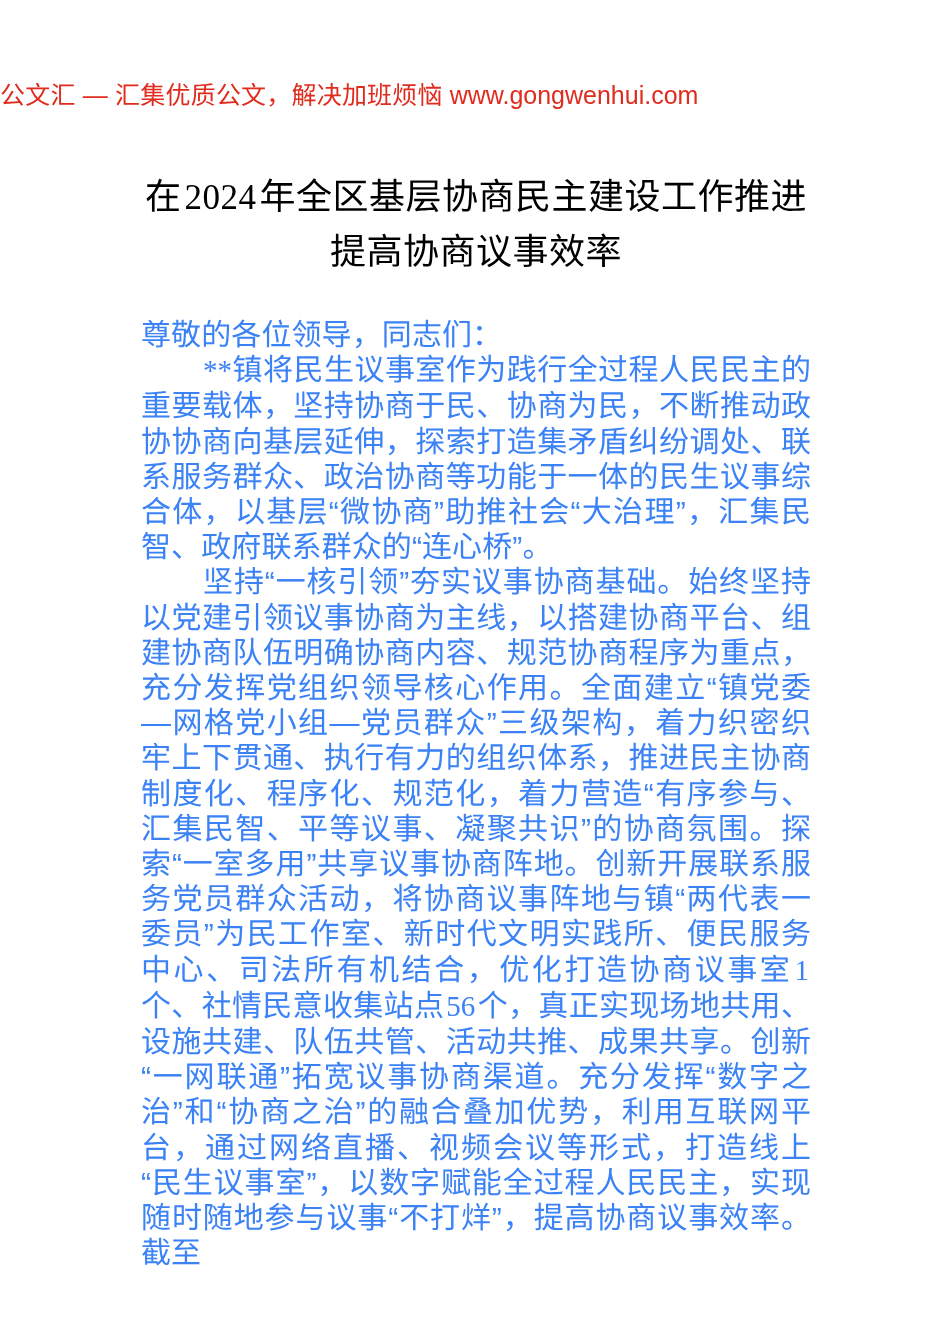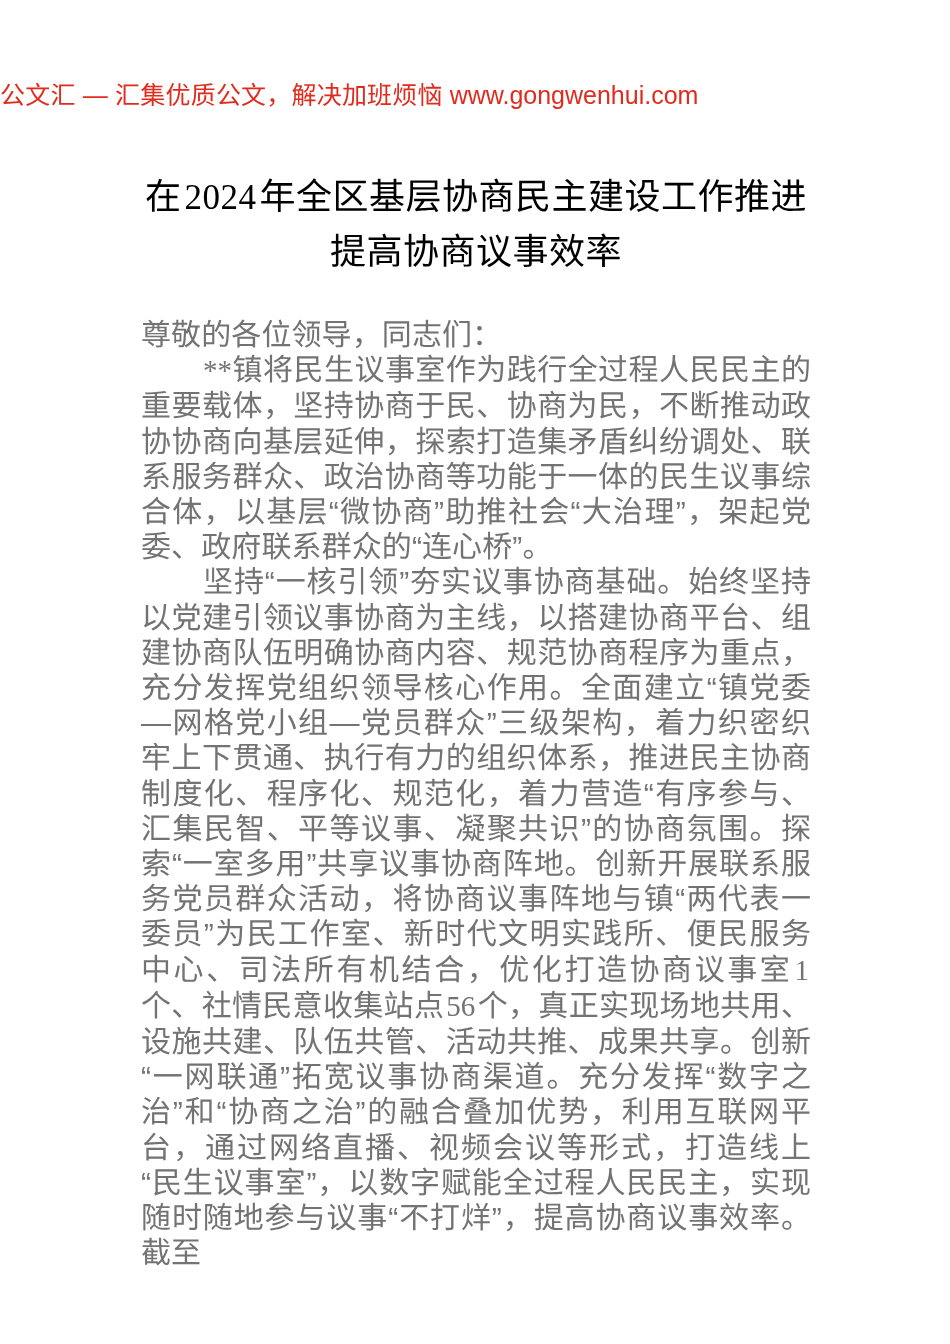--- a/index.html
+++ b/index.html
@@ -72,21 +72,21 @@
   }
 
   .body-block {
     margin-top: 38px;
   }
 
   p.para {
     font-family: "Liberation Sans", "DejaVu Sans", sans-serif;
     font-size: 30px;
     line-height: 35.2px;
-    color: #737373;
+    color: #3b82f6;
     margin: 0;
     padding: 0;
     text-align: justify;
     text-justify: inter-ideograph;
     letter-spacing: 0.1px;
     text-indent: 0;
     word-break: break-all;
   }
 
   p.para.indent {
@@ -127,21 +127,21 @@
 
     <h1 class="doc-title">
       <span>在</span><span class="num">2024</span><span>年全区基层协商民主建设工作推进</span><br>
       <span>提高协商议事效率</span>
     </h1>
 
     <div class="body-block">
 
       <p class="para">尊敬的各位领导，同志们：</p>
 
-      <p class="para indent"><span class="ast">**</span><span>镇将民生议事室作为践行全过程人民民主的重要载体，坚持协商于民、协商为民，不断推动政协协商向基层延伸，探索打造集矛盾纠纷调处、联系服务群众、政治协商等功能于一体的民生议事综合体，以基层“微协商”助推社会“大治理”，架起党委、政府联系群众的“连心桥”。</span></p>
+      <p class="para indent"><span class="ast">**</span><span>镇将民生议事室作为践行全过程人民民主的重要载体，坚持协商于民、协商为民，不断推动政协协商向基层延伸，探索打造集矛盾纠纷调处、联系服务群众、政治协商等功能于一体的民生议事综合体，以基层“微协商”助推社会“大治理”，汇集民智、政府联系群众的“连心桥”。</span></p>
 
 
       <p class="para indent"><span>坚持“一核引领”夯实议事协商基础。始终坚持以党建引领议事协商为主线，以搭建协商平台、组建协商队伍明确协商内容、规范协商程序为重点，充分发挥党组织领导核心作用。全面建立“镇党委—网格党小组—党员群众”三级架构，着力织密织牢上下贯通、执行有力的组织体系，推进民主协商制度化、程序化、规范化，着力营造“有序参与、汇集民智、平等议事、凝聚共识”的协商氛围。探索“一室多用”共享议事协商阵地。创新开展联系服务党员群众活动，将协商议事阵地与镇“两代表一委员”为民工作室、新时代文明实践所、便民服务中心、司法所有机结合，优化打造协商议事室</span><span class="num">1</span><span>个、社情民意收集站点</span><span class="num">56</span><span>个，真正实现场地共用、设施共建、队伍共管、活动共推、成果共享。创新“一网联通”拓宽议事协商渠道。充分发挥“数字之治”和“协商之治”的融合叠加优势，利用互联网平台，通过网络直播、视频会议等形式，打造线上“民生议事室”，以数字赋能全过程人民民主，实现随时随地参与议事“不打烊”，提高协商议事效率。截至</span></p>
 
     </div>
   </div>
 
 </div>
 
 </body></html>

